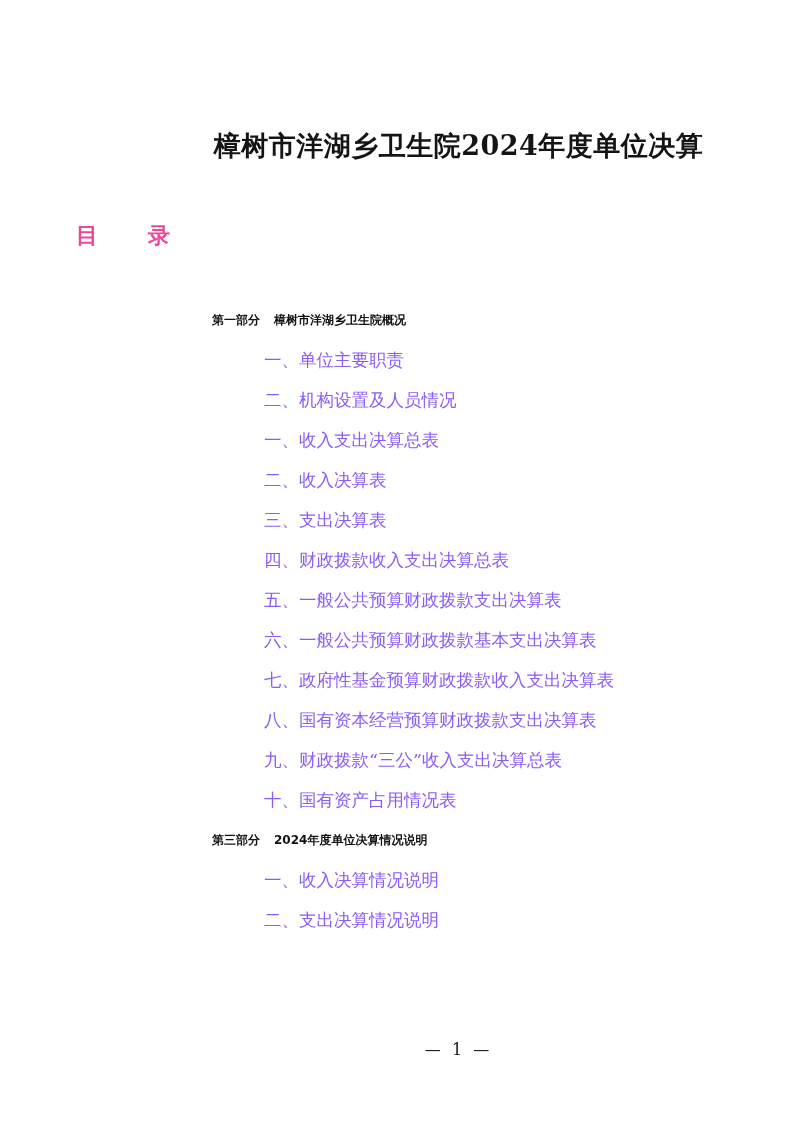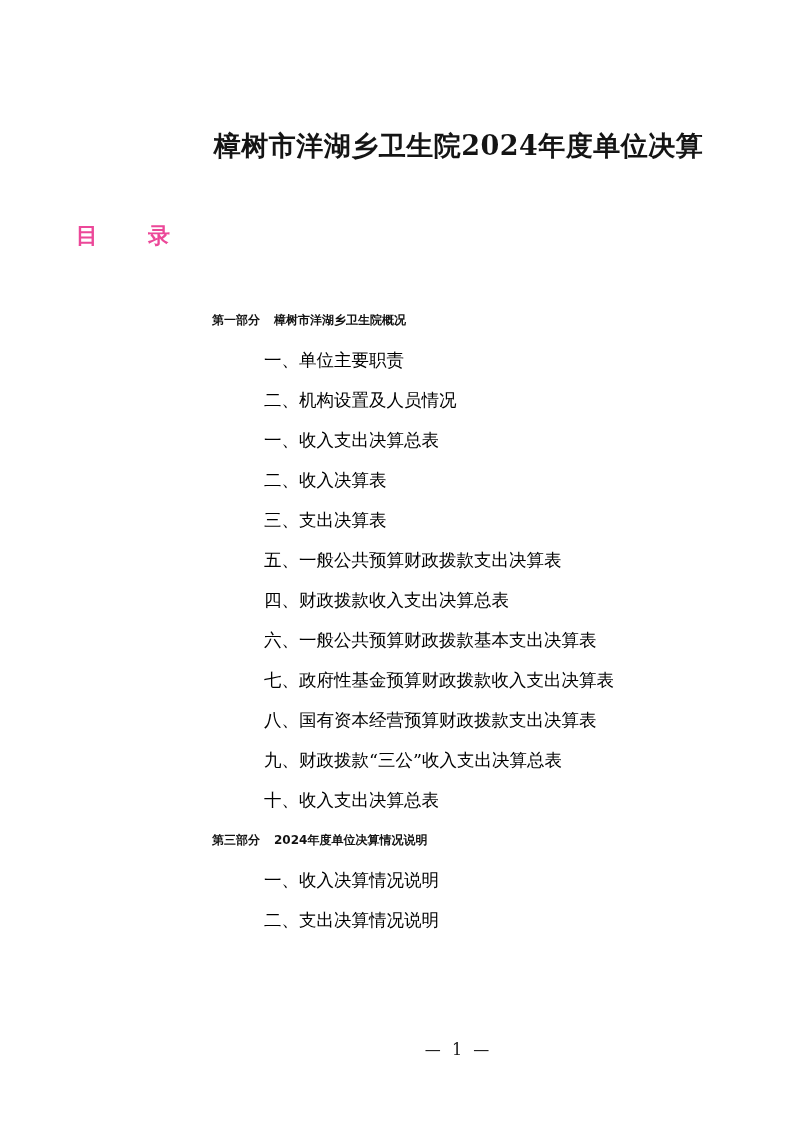--- a/index.html
+++ b/index.html
@@ -58,21 +58,21 @@
   }
   .toc-part .part-gap {
     display: inline-block;
     width: 14px;
   }
   .toc-item {
     font-family: "DejaVu Serif", "Liberation Serif", serif;
     font-size: 17.5px;
     line-height: 40px;
     padding-left: 52px;
-    color: #000000;
+    color: #8b5cf6;
     white-space: nowrap;
   }
   .page-number {
     position: absolute;
     top: 1040px;
     left: 0;
     width: 793px;
     text-align: center;
     font-family: "DejaVu Serif", "Liberation Serif", serif;
     font-size: 16px;
@@ -93,27 +93,27 @@
 
     <div class="toc-part">
       <span>第一部分</span><span class="part-gap"></span><span>樟树市洋湖乡卫生院概况</span>
     </div>
     <div class="toc-item">一、单位主要职责</div>
     <div class="toc-item">二、机构设置及人员情况</div>
 
     <div class="toc-item">一、收入支出决算总表</div>
     <div class="toc-item">二、收入决算表</div>
     <div class="toc-item">三、支出决算表</div>
+    <div class="toc-item">四、财政拨款收入支出决算总表</div>
     <div class="toc-item">五、一般公共预算财政拨款支出决算表</div>
-    <div class="toc-item">四、财政拨款收入支出决算总表</div>
     <div class="toc-item">六、一般公共预算财政拨款基本支出决算表</div>
     <div class="toc-item">七、政府性基金预算财政拨款收入支出决算表</div>
     <div class="toc-item">八、国有资本经营预算财政拨款支出决算表</div>
     <div class="toc-item">九、财政拨款“三公”收入支出决算总表</div>
-    <div class="toc-item">十、收入支出决算总表</div>
+    <div class="toc-item">十、国有资产占用情况表</div>
 
     <div class="toc-part">
       <span>第三部分</span><span class="part-gap"></span><span>2024年度单位决算情况说明</span>
     </div>
     <div class="toc-item">一、收入决算情况说明</div>
     <div class="toc-item">二、支出决算情况说明</div>
 
   </div>
 
   <div class="page-number">— 1 —</div>

